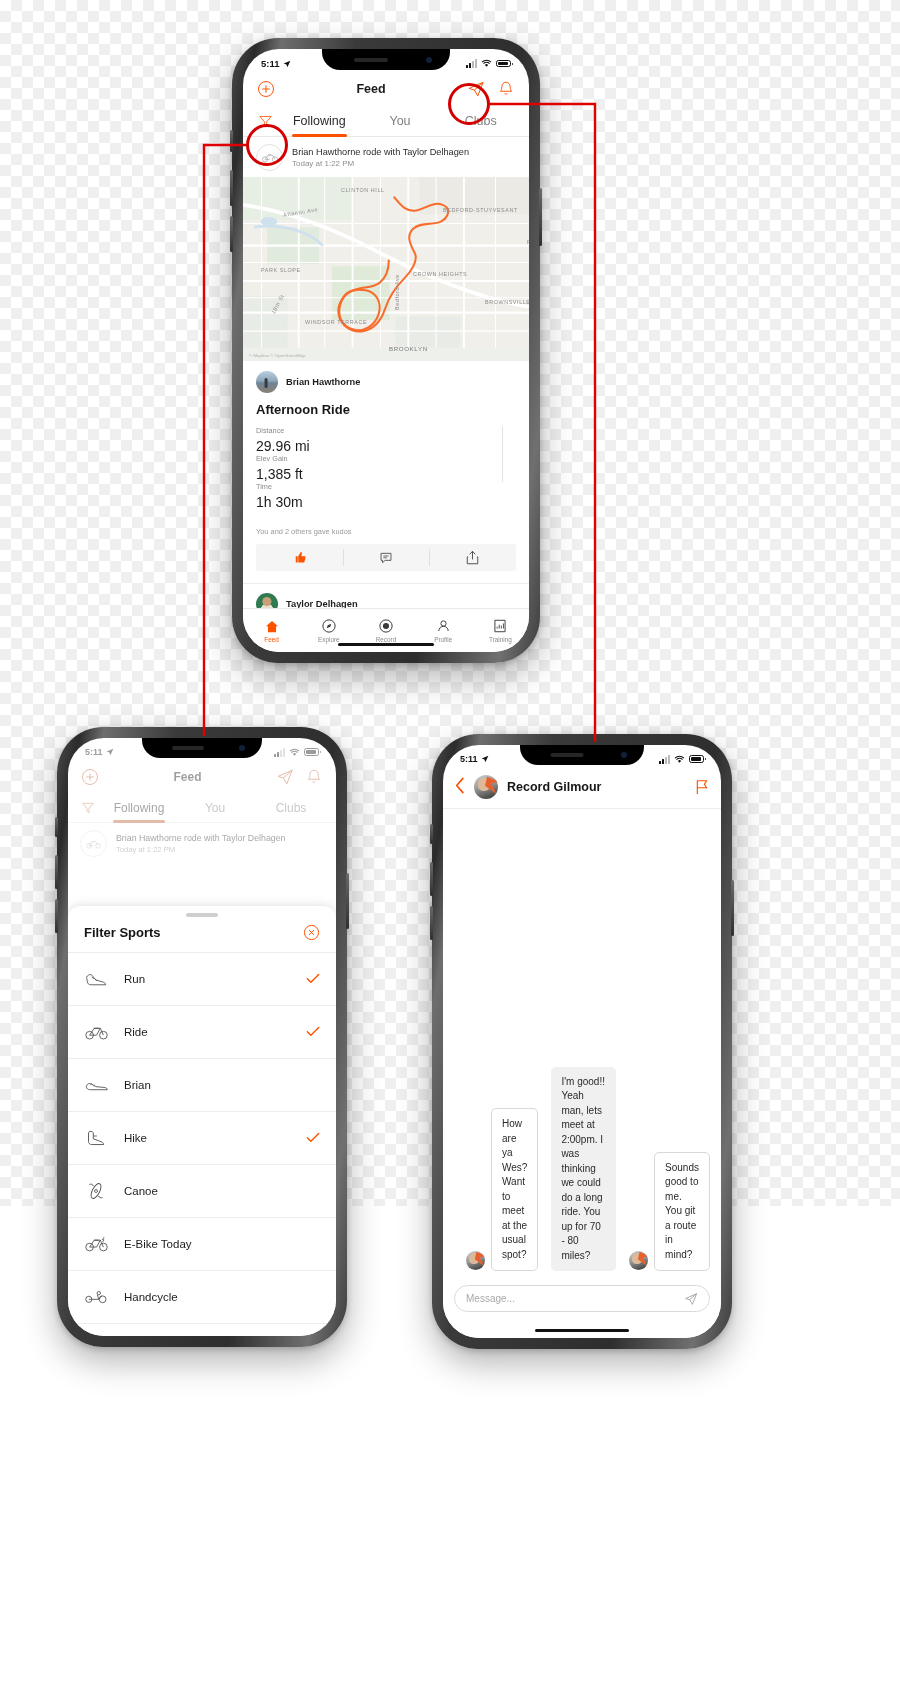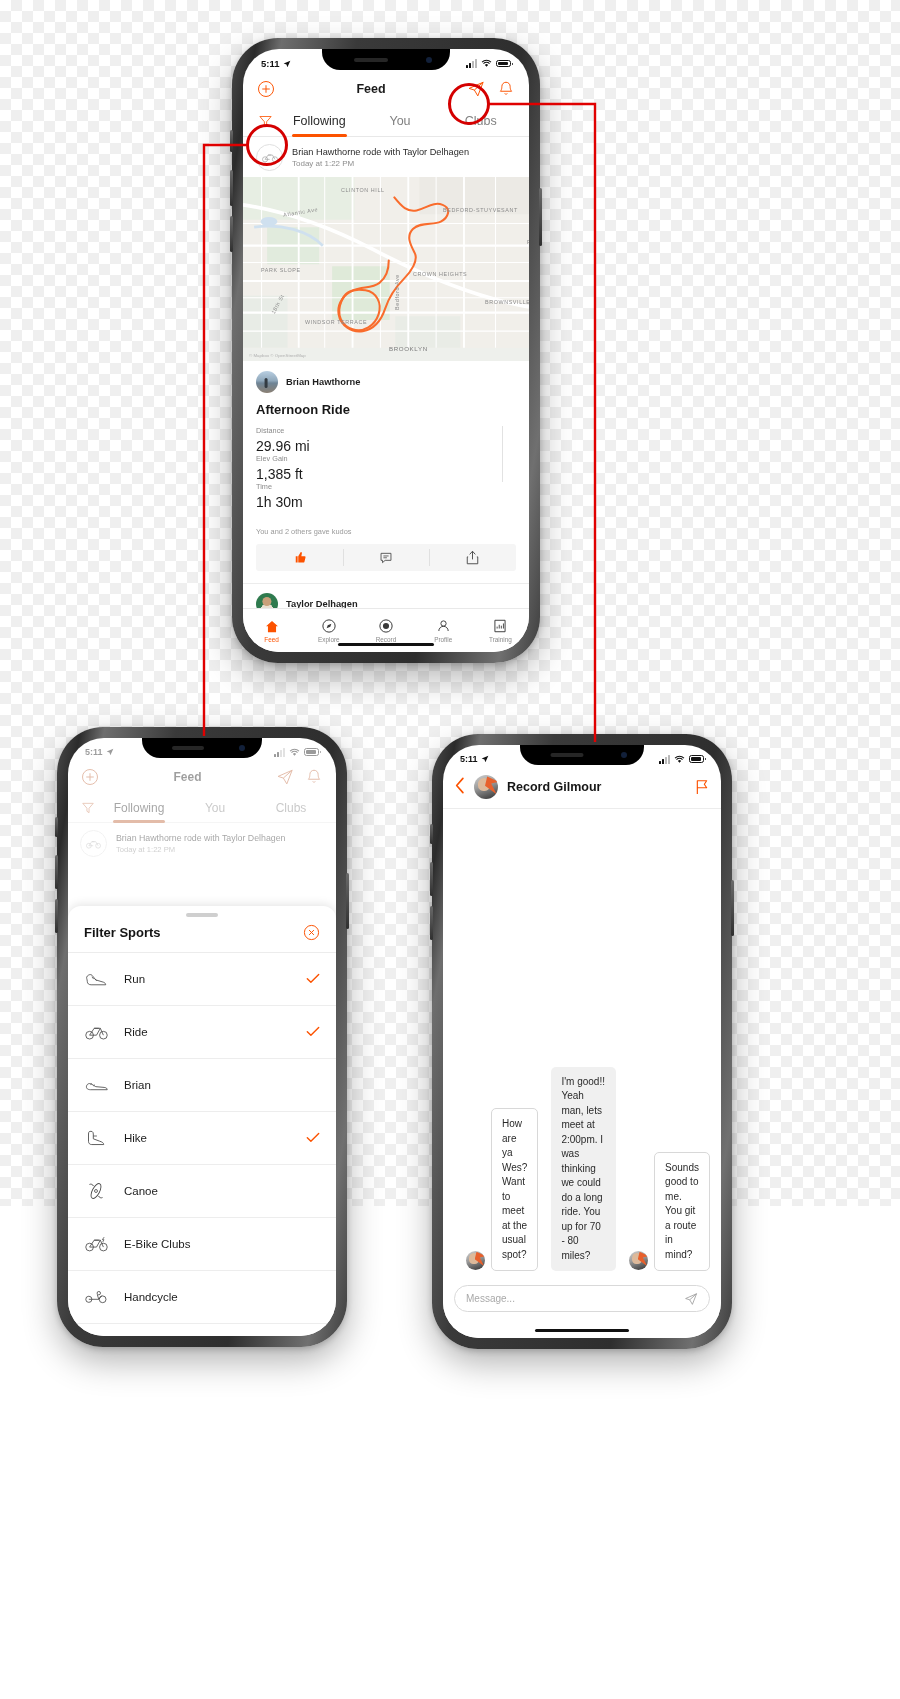--- a/index.html
+++ b/index.html
@@ -571,21 +571,21 @@
 
         <div class="sportrow">
           <span class="sp-ico">
             <svg width="23" height="16" viewBox="0 0 30 20">
                 <circle cx="6" cy="14" r="5" fill="none" stroke="#4a4a4a" stroke-width="1.1"></circle>
                 <circle cx="24" cy="14" r="5" fill="none" stroke="#4a4a4a" stroke-width="1.1"></circle>
                 <path d="M6 14 12 5h8l4 9M12 5h6M15 14H6M20 5l-5 9" fill="none" stroke="#4a4a4a" stroke-width="1.1"></path>
                 <path d="M25 1l-2.4 3.4h2.2L23 7.6" fill="none" stroke="#4a4a4a" stroke-width="1"></path>
               </svg>
           </span>
-          <span class="sp-label">E-Bike Clubs</span>
+          <span class="sp-label">E-Bike Today</span>
           <span class="sp-check"></span>
         </div>
 
         <div class="sportrow">
           <span class="sp-ico">
             <svg width="23" height="14" viewBox="0 0 30 18">
                 <circle cx="5" cy="12" r="4" fill="none" stroke="#4a4a4a" stroke-width="1.1"></circle>
                 <circle cx="23" cy="12" r="4.4" fill="none" stroke="#4a4a4a" stroke-width="1.1"></circle>
                 <circle cx="18" cy="4" r="2.2" fill="none" stroke="#4a4a4a" stroke-width="1.1"></circle>
                 <path d="M5 12h13l4-5M18 12l-2-6" fill="none" stroke="#4a4a4a" stroke-width="1.1"></path>

